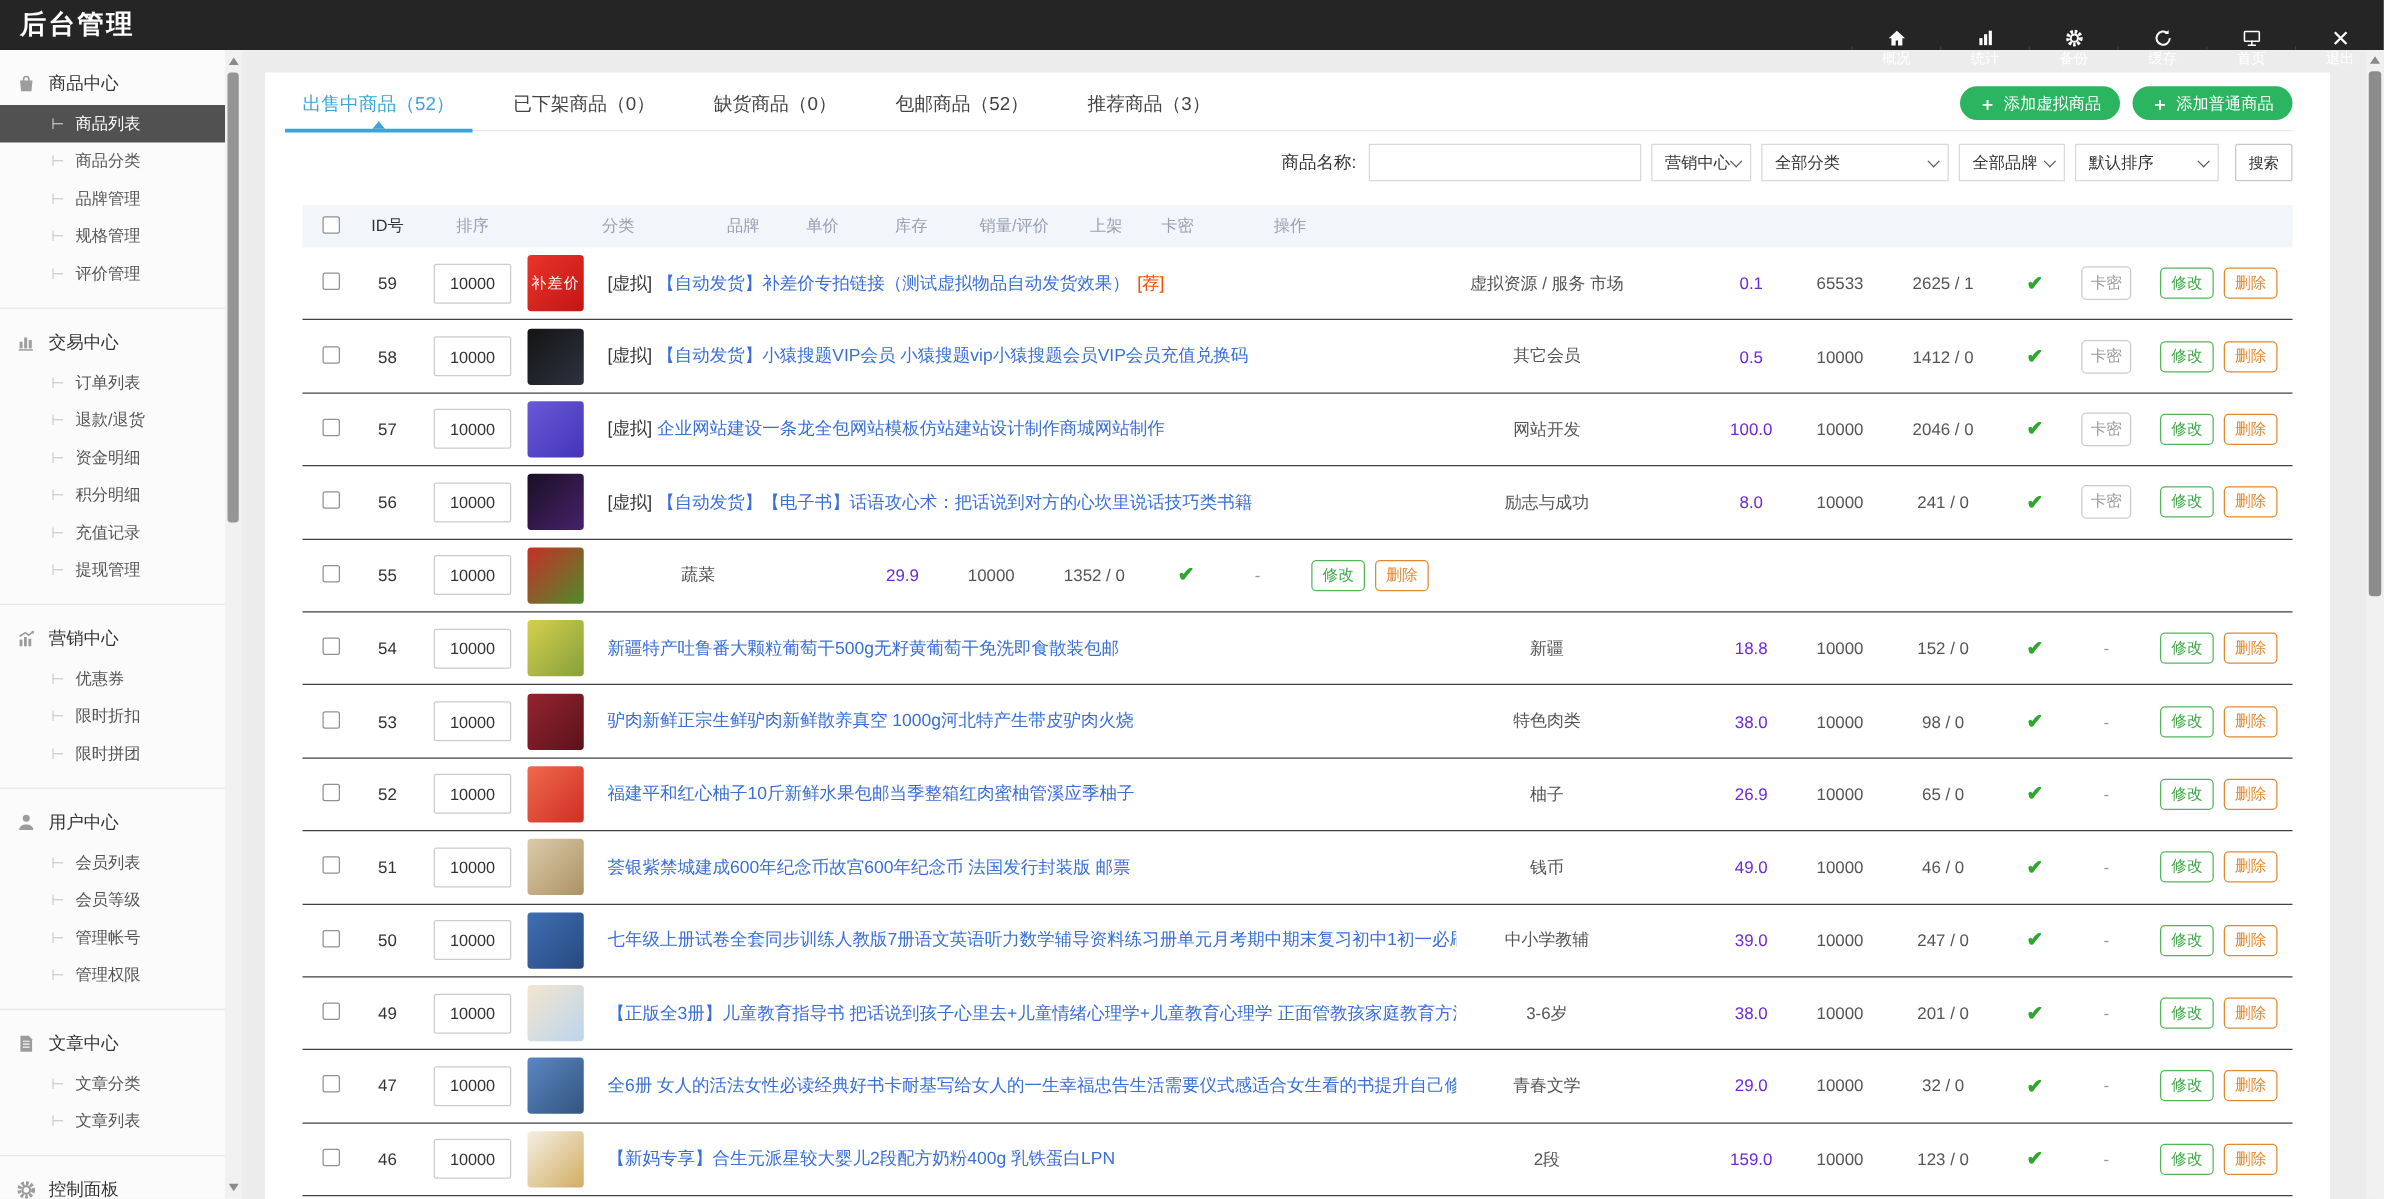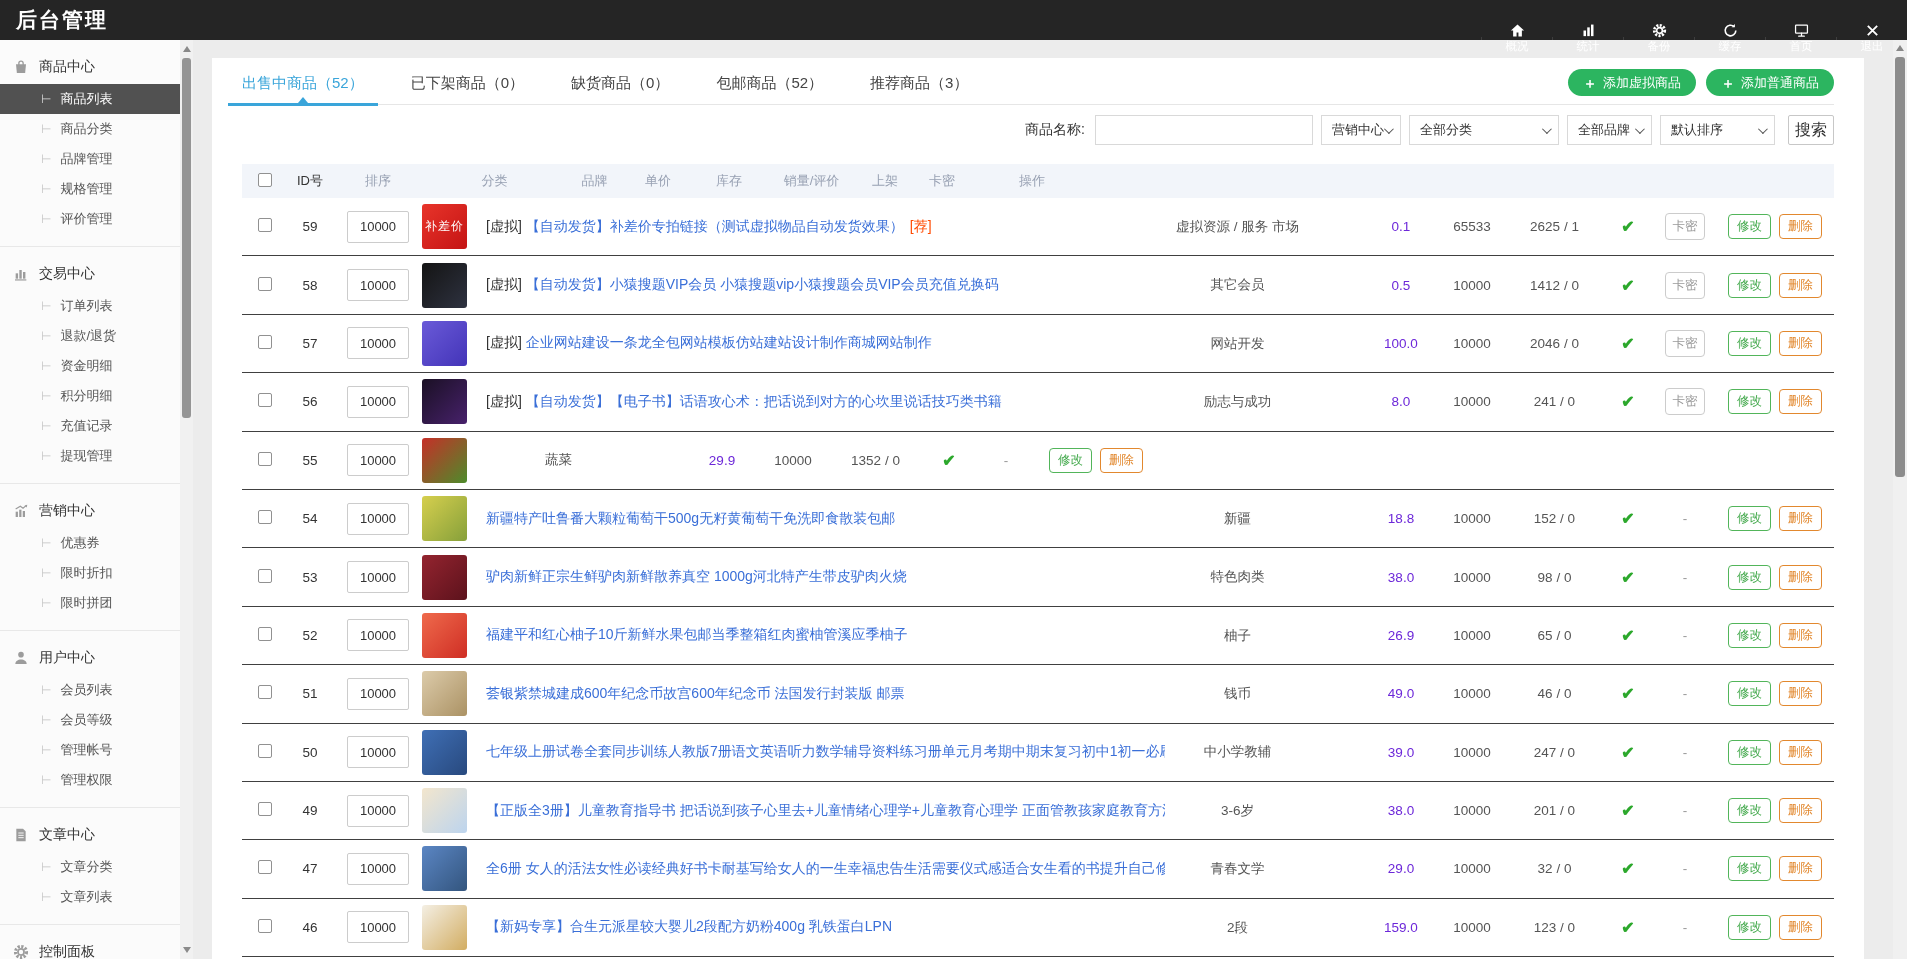--- a/index.html
+++ b/index.html
@@ -81,21 +81,21 @@
     align-items:center; gap:8px; height:32px; }
   .filters .flabel { font-size:14px; color:#333; margin-right:2px; }
   .filters input.name-input { width:218px; height:30px; border:1px solid #d9d9d9;
     font-size:13px; padding:0 8px; outline:none; color:#333; }
   .fselect { height:30px; border:1px solid #d9d9d9; background:#fff; display:flex;
     align-items:center; justify-content:space-between; padding:0 9px 0 10px;
     font-size:13px; color:#333; cursor:pointer; }
   .chev { width:7px; height:7px; border-right:1.8px solid #555;
     border-bottom:1.8px solid #555; transform:rotate(45deg) translateY(-2px); }
   .btn-search { width:46px; height:30px; border:1px solid #c7c7c7; background:#fff;
-    font-size:16px; color:#333; border-radius:2px; margin-left:5px; cursor:pointer; }
+    font-size:12px; color:#333; border-radius:2px; margin-left:5px; cursor:pointer; }
 
   
   .table { margin-top:18px; }
   .t-head { height:34px; background:#f2f5fa; display:flex; align-items:center;
     color:#98a1b3; font-size:13px; }
   .t-row { height:58.4px; border-bottom:1px solid #404040; display:flex;
     align-items:center; font-size:13.5px; color:#555; }
   .cb { width:14px; height:14px; border:1px solid #919191; border-radius:2px;
     background:#fff; cursor:pointer; }
   .col-check { width:44px; padding-left:16px; }

